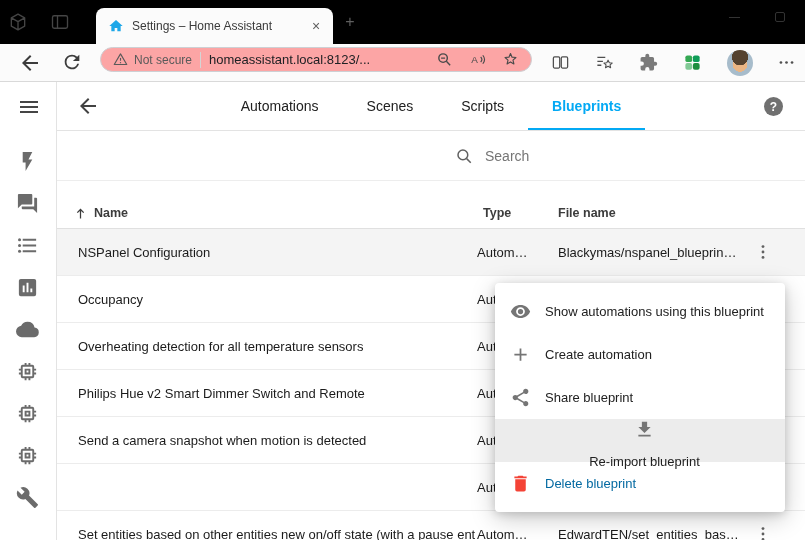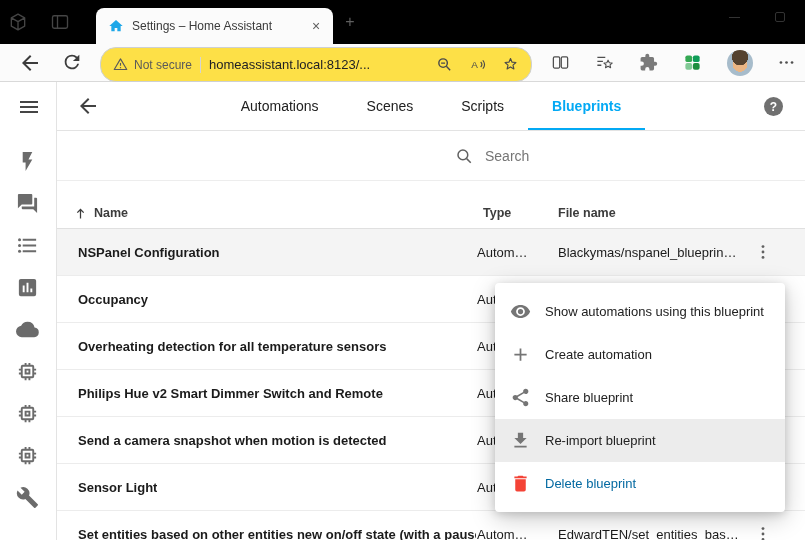--- a/index.html
+++ b/index.html
@@ -27,21 +27,21 @@
   .win-max { left:757px; }
   .min-glyph { width:11px; height:1px; background:#333; }
   .max-glyph { width:10px; height:10px; border:1px solid #333; border-radius:2px; }
 
   
   .toolbar { position:absolute; left:0; top:44px; right:0; height:38px; background:#fbfbfb;
              border-bottom:1px solid #d9d9d9; }
   .nav-btn { position:absolute; top:7px; width:24px; height:24px; color:#3c3c3c; cursor:pointer; }
   .nav-back { left:18px; }
   .nav-refresh { left:61px; }
-  .addressbar { position:absolute; left:100px; top:3px; width:432px; height:35px; background:#fde047;
+  .addressbar { position:absolute; left:100px; top:3px; width:432px; height:25px; background:#fca5a5;
                 border:1px solid #cdd0d4; border-radius:16px; display:flex; align-items:center;
                 padding:0 12px; cursor:text; }
   .sec-warn { width:15px; height:15px; color:#5a5a5a; flex:none; }
   .sec-label { font-size:12px; color:#5a5a5a; margin-left:6px; white-space:nowrap; }
   .addr-sep { width:1px; height:16px; background:#d4d4d4; margin:0 8px; }
   .addr-url { font-size:13px; color:#202124; white-space:nowrap; overflow:hidden; }
   .addr-icons { margin-left:auto; display:flex; align-items:center; gap:16px; color:#4a4a4a; }
   .addr-icons > span { width:17px; height:17px; cursor:pointer; }
   .toolbar-right { position:absolute; right:8px; top:3px; height:32px; display:flex; align-items:center; gap:24px; }
   .tb-right-icon { width:20px; height:20px; color:#4f4f4f; cursor:pointer; }
@@ -86,32 +86,32 @@
   .th { position:absolute; top:17px; bottom:0; display:flex; align-items:center; cursor:pointer;justify-content:flex-end; }
   .th-name { left:16px; gap:6px; }
   .th-type { left:426px; }
   .th-file { left:501px; }
   .sort-icon { width:15px; height:15px; color:#3c3c3c; }
 
   .row { position:relative; height:47px; border-bottom:1px solid #ececec; font-size:13px;
          color:#1b1b1b; cursor:pointer; }
   .row.selected { background:#f4f4f4; }
   .cell { position:absolute; top:0; bottom:0; display:flex; align-items:center; white-space:nowrap; overflow:hidden; }
-  .cell-name { left:21px; max-width:398px;font-weight:bold; }
+  .cell-name { left:21px; max-width:398px; }
   .cell-type { left:420px; max-width:70px; }
   .cell-file { left:501px; max-width:192px; }
   .kebab { position:absolute; left:696px; top:13px; width:20px; height:20px; color:#616161; cursor:pointer; }
 
   
   .ctx-menu { position:absolute; left:495px; top:283px; width:290px; background:#fff; border-radius:4px;
               padding:7px 0; z-index:10;
               box-shadow:0 6px 24px rgba(0,0,0,.22), 0 2px 8px rgba(0,0,0,.14); }
   .menu-item { height:43px; display:flex; align-items:center; padding:0 6px 0 15px; gap:14px;
                font-size:13px; color:#212121; cursor:pointer; white-space:nowrap; }
-  .menu-item:hover, .menu-item.hovered { background:#ececec; }
+  .menu-item:hover, .menu-item.hovered { background:#ececec;flex-direction:column; }
   .menu-item .mi-icon { width:21px; height:21px; color:#757575; flex:none; }
   .menu-item.danger { color:#0369a1; }
   .menu-item.danger .mi-icon { color:#f44336; }
 </style>
 </head>
 <body>
 
 <div id="screen">
 
   <div class="titlebar">
@@ -379,21 +379,20 @@
         <span class="cell cell-file"></span>
         <span class="kebab">
           <svg viewBox="0 0 24 24" width="20" height="20">
               <circle cx="12" cy="5.5" r="1.7" fill="currentColor"></circle>
               <circle cx="12" cy="12" r="1.7" fill="currentColor"></circle>
               <circle cx="12" cy="18.5" r="1.7" fill="currentColor"></circle>
             </svg>
         </span>
       </div>
       <div class="row">
-        <span class="cell cell-name">Sensor Light</span>
         <span class="cell cell-type">Autom…</span>
         <span class="cell cell-file"></span>
         <span class="kebab">
           <svg viewBox="0 0 24 24" width="20" height="20">
               <circle cx="12" cy="5.5" r="1.7" fill="currentColor"></circle>
               <circle cx="12" cy="12" r="1.7" fill="currentColor"></circle>
               <circle cx="12" cy="18.5" r="1.7" fill="currentColor"></circle>
             </svg>
         </span>
       </div>

